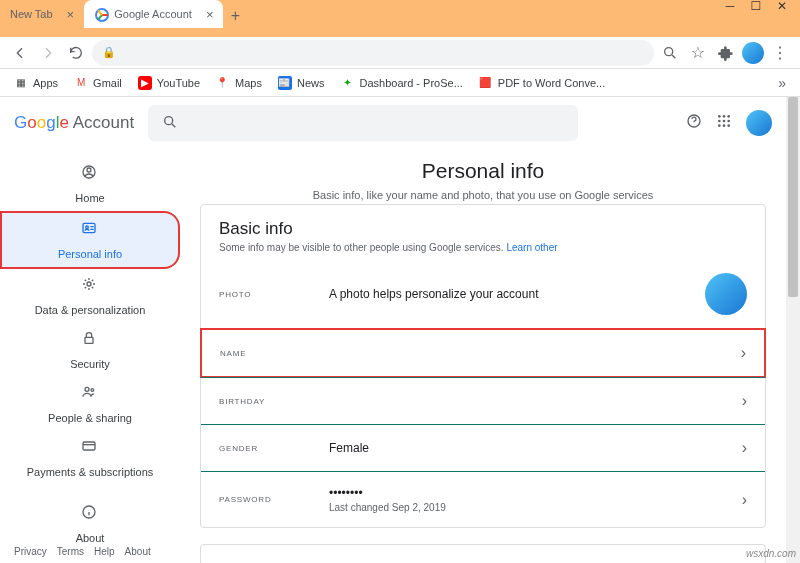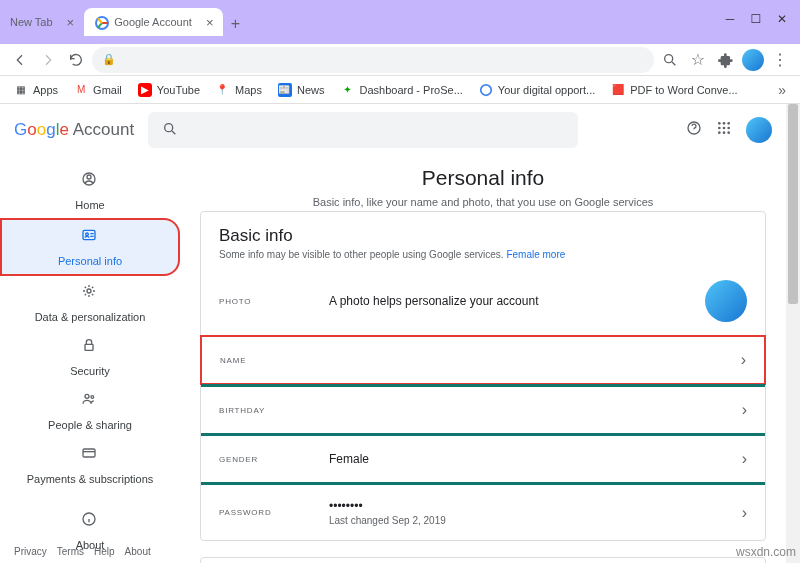--- a/index.html
+++ b/index.html
@@ -1,17 +1,17 @@
 <!DOCTYPE html>
 <html><head>
 <meta charset="utf-8">
 <style>
 * { box-sizing: border-box; margin: 0; padding: 0; font-family: Arial, sans-serif; }
 body { width: 800px; height: 563px; background: #fff; overflow: hidden; position: relative; }
-.titlebar { height: 44px; background: #c4b5fd; display: flex; align-items: center; }
+.titlebar { height: 37px; background: #fdba74; display: flex; align-items: flex-start; }
 .tabs { display: flex; flex: 1; align-items: flex-end; }
 .tab { height: 28px; display: flex; align-items: center; padding: 0 10px; font-size: 11px; color: #5f6368; border-radius: 8px 8px 0 0; gap: 6px; max-width: 180px; }
 .tab.active { background: #fff; }
 .tab .favicon { width: 14px; height: 14px; }
 .tab .close { color: #5f6368; font-size: 13px; margin-left: 8px; }
 .newtab { width: 24px; height: 24px; display: flex; align-items: center; justify-content: center; color: #5f6368; font-size: 16px; }
 .winctrl { display: flex; gap: 14px; padding: 0 12px 6px; }
 .winctrl span { width: 12px; height: 12px; font-size: 12px; color: #333; display:flex; align-items:center; justify-content:center;}
 .toolbar { height: 32px; background: #fff; display: flex; align-items: center; padding: 0 8px; gap: 4px; border-bottom: 1px solid #e0e0e0; }
 .navbtn { width: 24px; height: 24px; display: flex; align-items: center; justify-content: center; color: #5f6368; }
@@ -40,30 +40,30 @@
 .navitem.active .nico { color: #1a73e8; }
 .hlred { border: 2px solid #e53935; }
 .body { flex: 1; padding: 10px 20px 20px; }
 .ptitle { text-align: center; font-size: 21px; color: #202124; font-weight: 400; }
 .psub { text-align: center; font-size: 11px; color: #5f6368; margin: 6px 0 3px; }
 .card { border: 1px solid #dadce0; border-radius: 4px; margin-bottom: 16px; }
 .cardpad { padding: 14px 18px 6px; }
 .ctitle { font-size: 17px; color: #202124; }
 .csub { font-size: 10px; color: #5f6368; margin-top: 3px; }
 .csub a { color: #1a73e8; text-decoration: none; }
-.row { display: flex; align-items: center; padding: 14px 18px; border-top: 3px solid #0f766e; position: relative; }
+.row { display: flex; align-items: center; padding: 14px 18px; border-top: 1px solid #0f766e; position: relative; }
 .row.first { border-top: none; }
 .rlabel { width: 110px; font-size: 8px; letter-spacing: 0.8px; color: #5f6368; text-transform: uppercase; }
 .rval { flex: 1; font-size: 12px; color: #202124; }
 .rval .sub { font-size: 10px; color: #5f6368; margin-top: 2px; }
 .chev { color: #5f6368; font-size: 16px; }
 .photo-av { width: 42px; height: 42px; border-radius: 50%; background: linear-gradient(135deg,#4fc3f7,#1976d2); margin-left: auto; }
 .row.hlred { border: 2px solid #e53935; margin: -1px; }
 .footer { position: absolute; bottom: 6px; left: 14px; font-size: 10px; color: #5f6368; display: flex; gap: 10px; }
-.attribution { position: absolute; bottom: 4px; right: 4px; font-size: 12px; color: #888; }
+.attribution { position: absolute; bottom: 4px; right: 4px; font-size: 10px; color: #888; font-style: italic; }
 svg { width: 16px; height: 16px; }
 </style>
 </head>
 <body>
 
 <div class="titlebar">
   <div class="tabs">
     <div class="tab">
       <span>New Tab</span>
       <span class="close">×</span>
@@ -141,28 +141,20 @@
       <span class="ico">📍</span>
       <span>Maps</span>
     </div>
   <div class="bm">
       <span class="ico" style="background:#1a73e8;color:#fff;border-radius:2px">📰</span>
       <span>News</span>
     </div>
   <div class="bm">
       <span class="ico" style="color:#0a0">✦</span>
       <span>Dashboard - ProSe...</span>
-    </div>
-  <div class="bm">
-      <span class="ico">
-        <svg viewBox="0 0 24 24">
-          <circle cx="12" cy="12" r="9" fill="none" stroke="#4285f4" stroke-width="3"></circle>
-        </svg>
-      </span>
-      <span>Your digital opport...</span>
     </div>
   <div class="bm">
       <span class="ico">🟥</span>
       <span>PDF to Word Conve...</span>
     </div>
   <div style="margin-left:auto;color:#5f6368;font-size:14px;padding:0 6px">»</div>
 </div>
 
 <div class="content">
 <div class="page">
@@ -269,21 +261,21 @@
           </div>
     </div>
 
     <div class="body">
       <div class="ptitle">Personal info</div>
       <div class="psub">Basic info, like your name and photo, that you use on Google services</div>
 
       <div class="card">
         <div class="cardpad">
           <div class="ctitle">Basic info</div>
-          <div class="csub"><span>Some info may be visible to other people using Google services. </span><a>Female more</a></div>
+          <div class="csub"><span>Some info may be visible to other people using Google services. </span><a>Learn other</a></div>
         </div>
         <div class="row first">
           <div class="rlabel">PHOTO</div>
           <div class="rval">A photo helps personalize your account</div>
           <div class="photo-av"></div>
         </div>
         <div class="row hlred">
           <div class="rlabel">NAME</div>
           <div class="rval"></div>
           <div class="chev">›</div>

